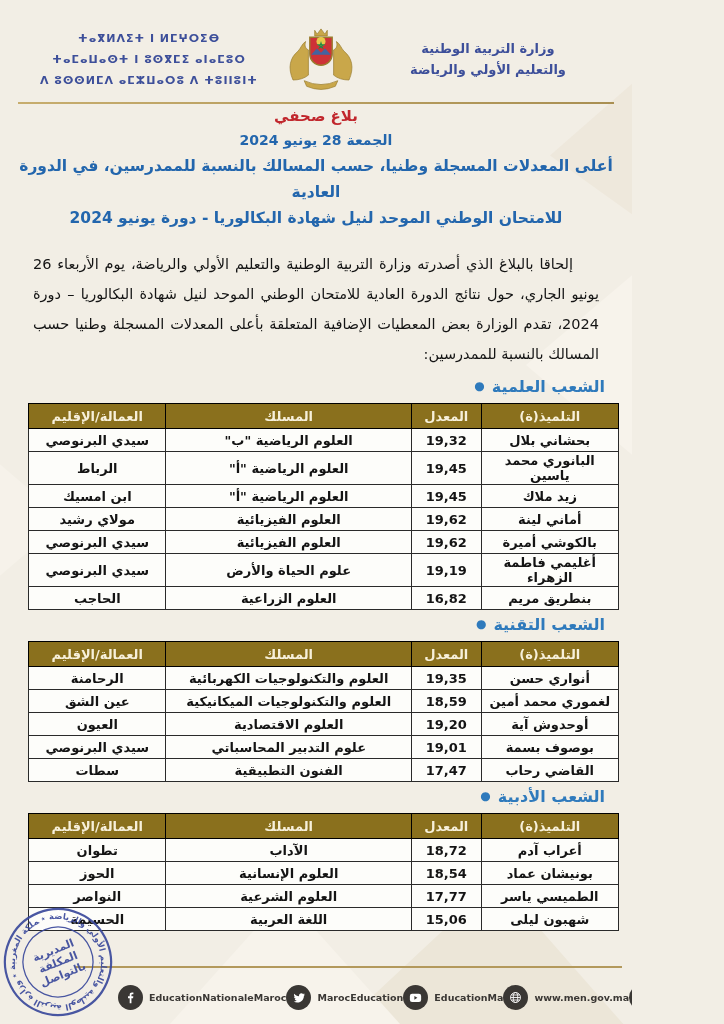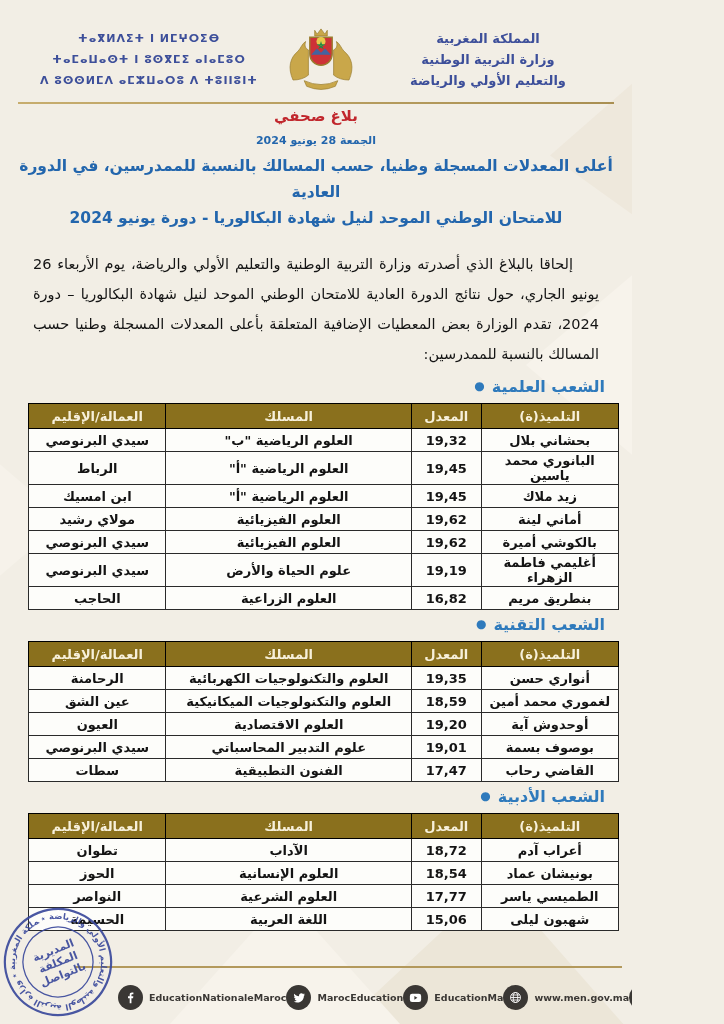--- a/index.html
+++ b/index.html
@@ -22,21 +22,21 @@
   
   .hdr{display:flex; justify-content:center; align-items:center; gap:16px; padding-top:24px;}
   .hdr .tif{width:228px; text-align:center; color:var(--hdrblue); font-size:11px; line-height:21px; letter-spacing:1px; font-weight:bold;}
   .hdr .ar{width:218px; text-align:center; color:var(--hdrblue); font-size:13px; line-height:21px; font-weight:bold; direction:rtl;}
   .hdr .logo{width:84px; display:flex; justify-content:center;}
   .goldline{height:2px; background:linear-gradient(90deg,#c7ad6e,#a98f52); margin:8px 18px 0 18px;}
 
   
   .titles{text-align:center; margin-top:0; direction:rtl;}
   .kicker{color:var(--red); font-weight:bold; font-size:15px; line-height:24px;}
-  .datel{color:var(--blue); font-weight:bold; font-size:11px; line-height:25px;}
+  .datel{color:var(--blue); font-weight:bold; font-size:14px; line-height:25px;}
   .tline{color:var(--blue); font-weight:bold; font-size:15.5px; line-height:26px;}
 
   
   .intro{direction:rtl; text-align:justify; text-align-last:right; margin:18px 33px 0 33px; font-size:14.5px; line-height:30px; color:var(--ink); text-indent:26px; font-weight:500;}
 
   
   #sections-root{margin-top:6px;}
   .section{margin-top:3px;padding-left:15px;}
   .sec-title{direction:rtl; width:591px; margin:0 auto; text-align:right; padding-left:0; padding-right:14px; color:var(--secblue); font-weight:bold; font-size:16px; line-height:22px; margin-bottom:5px;}
   .sec-title .bullet{color:var(--secblue); font-size:12px; margin-right:7px; vertical-align:2px;}
@@ -77,21 +77,20 @@
           <path d="M100 80 C108 62 104 48 93 39 C89 35 87 28 82 25 C84 32 82 35 78 37 L78 73 C84 78 92 80 100 80 Z" fill="#c9a74a" stroke="#9a7d2e" stroke-width="1"></path>
           <path d="M51 9 l3.5 5.5 5.5 -7.5 5.5 7.5 3.5 -5.5 v8 h-18 z" fill="#c9a74a" stroke="#9a7d2e" stroke-width="1"></path>
           <path d="M44 19 h32 v24 a16 16 0 0 1 -32 0 z" fill="#ce3237" stroke="#9a7d2e" stroke-width="2"></path>
           <circle cx="60" cy="25" r="6.5" fill="#e8c84a"></circle>
           <path d="M46 44 l8 -9 6 6 6 -6 8 9 z" fill="#2b6cb0" opacity="0.85"></path>
           <path d="M60 27 l2.2 7 -6 -4.3 h7.6 l-6 4.3 z" fill="none" stroke="#1f8a46" stroke-width="1.6"></path>
           <path d="M36 81 q24 11 48 0 l-3.5 8 q-20.5 9 -41 0 z" fill="#c9a74a" stroke="#9a7d2e" stroke-width="1"></path>
         </svg>
       </div>
       <div class="ar">
-        <div>المملكة المغربية</div>
         <div>وزارة التربية الوطنية</div>
         <div>والتعليم الأولي والرياضة</div>
       </div>
     </div>
     <div class="goldline"></div>
 
     <div class="titles">
       <div class="kicker">بلاغ صحفي</div>
       <div class="datel">الجمعة 28 يونيو 2024</div>
       <div class="tline">أعلى المعدلات المسجلة وطنيا، حسب المسالك بالنسبة للممدرسين، في الدورة العادية</div>

